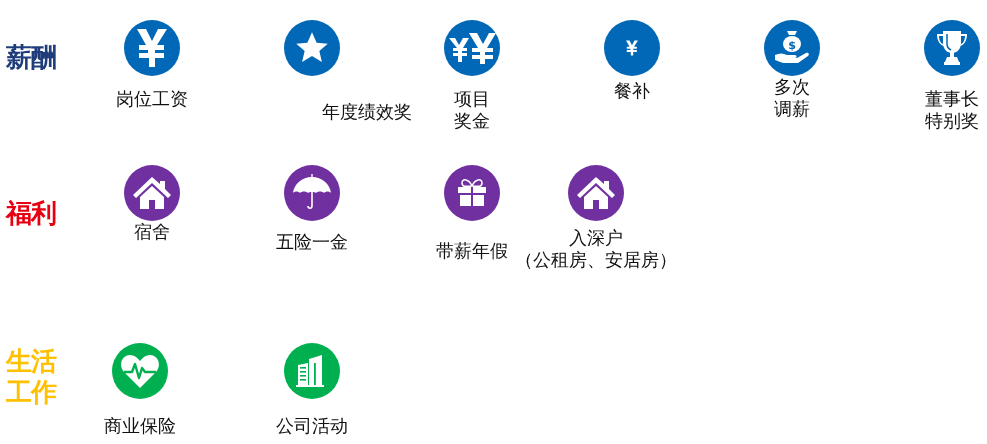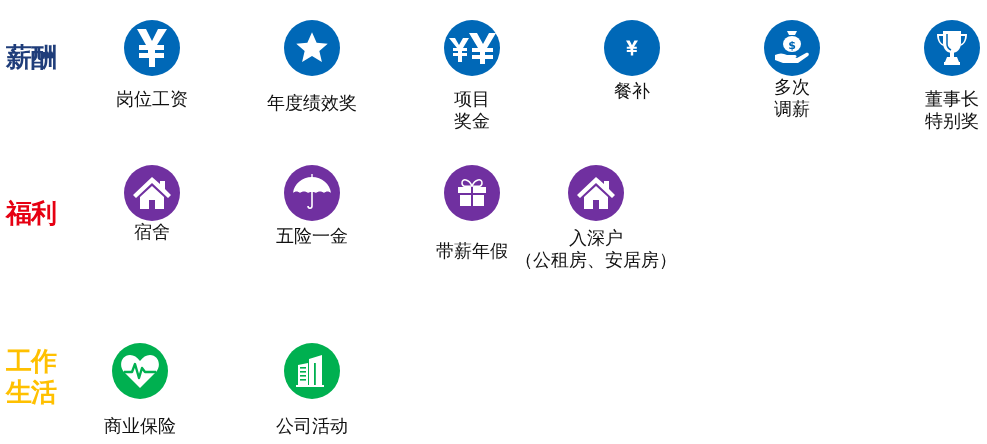--- a/index.html
+++ b/index.html
@@ -18,40 +18,40 @@
     .purple { background: #7030a0; }
     .green { background: #00b050; }
     .label { font-size: 18px; line-height: 22px; color: #111; white-space: pre-line; }
   </style>
 </head>
 <body>
 
 <div class="cat cat-salary">薪酬</div>
 <div class="cat cat-welfare">福利</div>
 <div class="cat cat-worklife">
+  <div>生活</div>
   <div>工作</div>
-  <div>生活</div>
 </div>
 
 <div class="item" style="left:152px; top:20px;">
   <div class="circle blue">
     <svg width="40" height="44" viewBox="0 0 40 44">
         <path d="M5 3h9l6 12 6-12h9l-10 16h7v5h-9v3h9v5h-9v9h-6v-9H7v-5h9v-3H7v-5h7z" fill="#fff"></path>
       </svg>
   </div>
   <div class="label" style="margin-top:12px;">岗位工资</div>
 </div>
 
 <div class="item" style="left:312px; top:20px;">
   <div class="circle blue">
     <svg width="36" height="36" viewBox="0 0 24 24">
         <path d="M12 1.5l3.1 7 7.4.6-5.6 4.9 1.7 7.3L12 17.4l-6.6 3.9 1.7-7.3L1.5 9.1l7.4-.6z" fill="#fff"></path>
       </svg>
   </div>
-  <div class="label" style="margin-top:16px;">年度绩效奖</div>
+  <div class="label" style="margin-top:25px;text-align:right;">年度绩效奖</div>
 </div>
 
 <div class="item" style="left:472px; top:20px;">
   <div class="circle blue">
     <svg width="48" height="32" viewBox="0 0 48 32">
         <g fill="#fff">
           <path d="M1 6h6l4 7 4-7h6l-6 10h4v3h-5v2h5v3h-5v6h-4v-6H5v-3h5v-2H5v-3h4z"></path>
           <path d="M21 1h8l6 11 6-11h7l-9 15h6v4h-8v3h8v4h-8v5h-5v-5h-8v-4h8v-3h-8v-4h6z"></path>
         </g>
       </svg>
@@ -116,21 +116,21 @@
 <div class="item" style="left:312px; top:165px;">
   <div class="circle purple">
     <svg width="42" height="40" viewBox="0 0 42 40">
         <g fill="#fff">
       <path d="M21 4C11 4 3 11 2 20c2-2 5-2 7 0 2-2 6-2 8 0 1-1 2-1 4-1s3 0 4 1c2-2 6-2 8 0 2-2 5-2 7 0-1-9-9-16-19-16z"></path>
       <rect x="20.3" y="1" width="1.4" height="4"></rect>
     </g>
     <path d="M21 19v14c0 3-4 3-4 0" stroke="#fff" stroke-width="1.6" fill="none"></path>
       </svg>
   </div>
-  <div class="label" style="margin-top:4px;">五险一金</div>
+  <div class="label" style="margin-top:10px;">五险一金</div>
 </div>
 
 <div class="item" style="left:472px; top:165px;">
   <div class="circle purple">
     <svg width="34" height="32" viewBox="0 0 34 32">
         <g fill="#fff">
       <path d="M17 9c-3-7-10-8-10-3s6 3 10 3zM17 9c3-7 10-8 10-3s-6 3-10 3z" stroke="#fff" stroke-width="1.5" fill="none"></path>
       <rect x="3" y="10" width="13" height="6"></rect>
       <rect x="18" y="10" width="13" height="6"></rect>
       <rect x="5" y="18" width="11" height="11"></rect>

